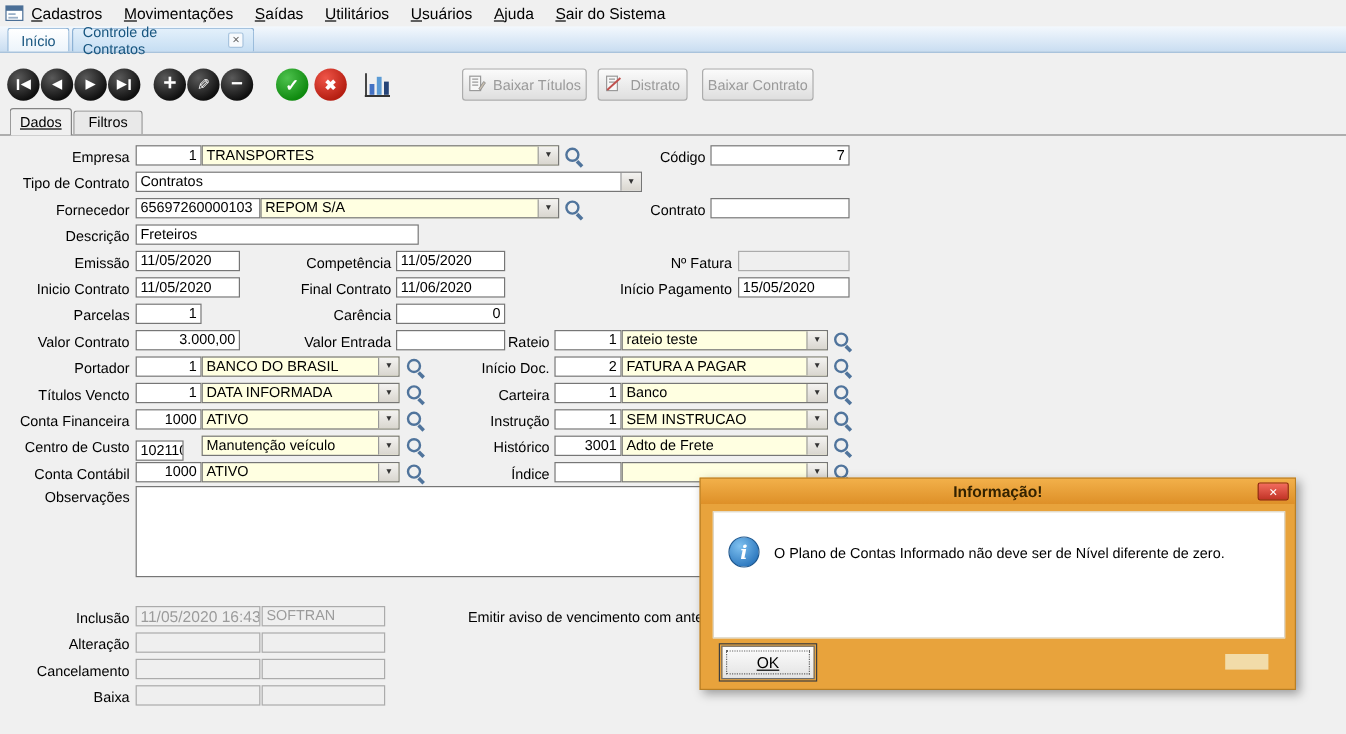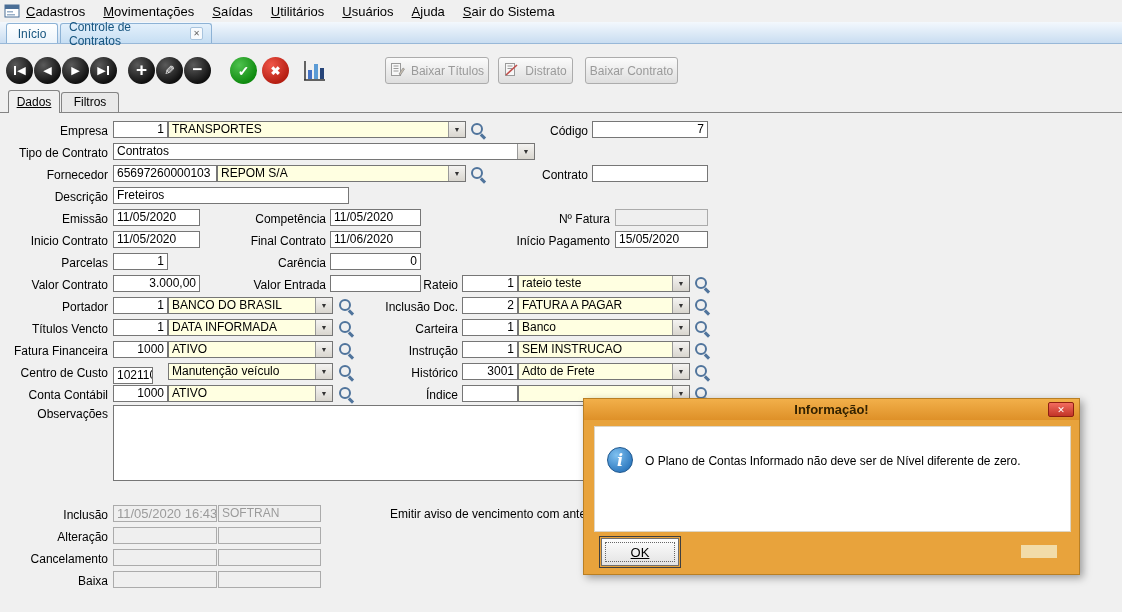--- a/index.html
+++ b/index.html
@@ -239,21 +239,21 @@
   </div>
   <span class="mag" style="left:694px;top:276px"></span>
 
   <div class="lbl" style="left:0;top:299px;width:108px">Portador</div>
   <div class="box right" style="left:113px;top:297px;width:55px">1</div>
   <div class="box cream combo" style="left:168px;top:297px;width:165px">
     <span>BANCO DO BRASIL</span>
     <span class="dd">▼</span>
   </div>
   <span class="mag" style="left:338px;top:298px"></span>
-  <div class="lbl" style="left:350px;top:299px;width:108px">Inclusão Doc.</div>
+  <div class="lbl" style="left:350px;top:299px;width:108px">Início Doc.</div>
   <div class="box right" style="left:462px;top:297px;width:56px">2</div>
   <div class="box cream combo" style="left:518px;top:297px;width:172px">
     <span>FATURA A PAGAR</span>
     <span class="dd">▼</span>
   </div>
   <span class="mag" style="left:694px;top:298px"></span>
 
   <div class="lbl" style="left:0;top:321px;width:108px">Títulos Vencto</div>
   <div class="box right" style="left:113px;top:319px;width:55px">1</div>
   <div class="box cream combo" style="left:168px;top:319px;width:165px">
@@ -262,21 +262,21 @@
   </div>
   <span class="mag" style="left:338px;top:320px"></span>
   <div class="lbl" style="left:350px;top:321px;width:108px">Carteira</div>
   <div class="box right" style="left:462px;top:319px;width:56px">1</div>
   <div class="box cream combo" style="left:518px;top:319px;width:172px">
     <span>Banco</span>
     <span class="dd">▼</span>
   </div>
   <span class="mag" style="left:694px;top:320px"></span>
 
-  <div class="lbl" style="left:0;top:343px;width:108px">Fatura Financeira</div>
+  <div class="lbl" style="left:0;top:343px;width:108px">Conta Financeira</div>
   <div class="box right" style="left:113px;top:341px;width:55px">1000</div>
   <div class="box cream combo" style="left:168px;top:341px;width:165px">
     <span>ATIVO</span>
     <span class="dd">▼</span>
   </div>
   <span class="mag" style="left:338px;top:342px"></span>
   <div class="lbl" style="left:350px;top:343px;width:108px">Instrução</div>
   <div class="box right" style="left:462px;top:341px;width:56px">1</div>
   <div class="box cream combo" style="left:518px;top:341px;width:172px">
     <span>SEM INSTRUCAO</span>

